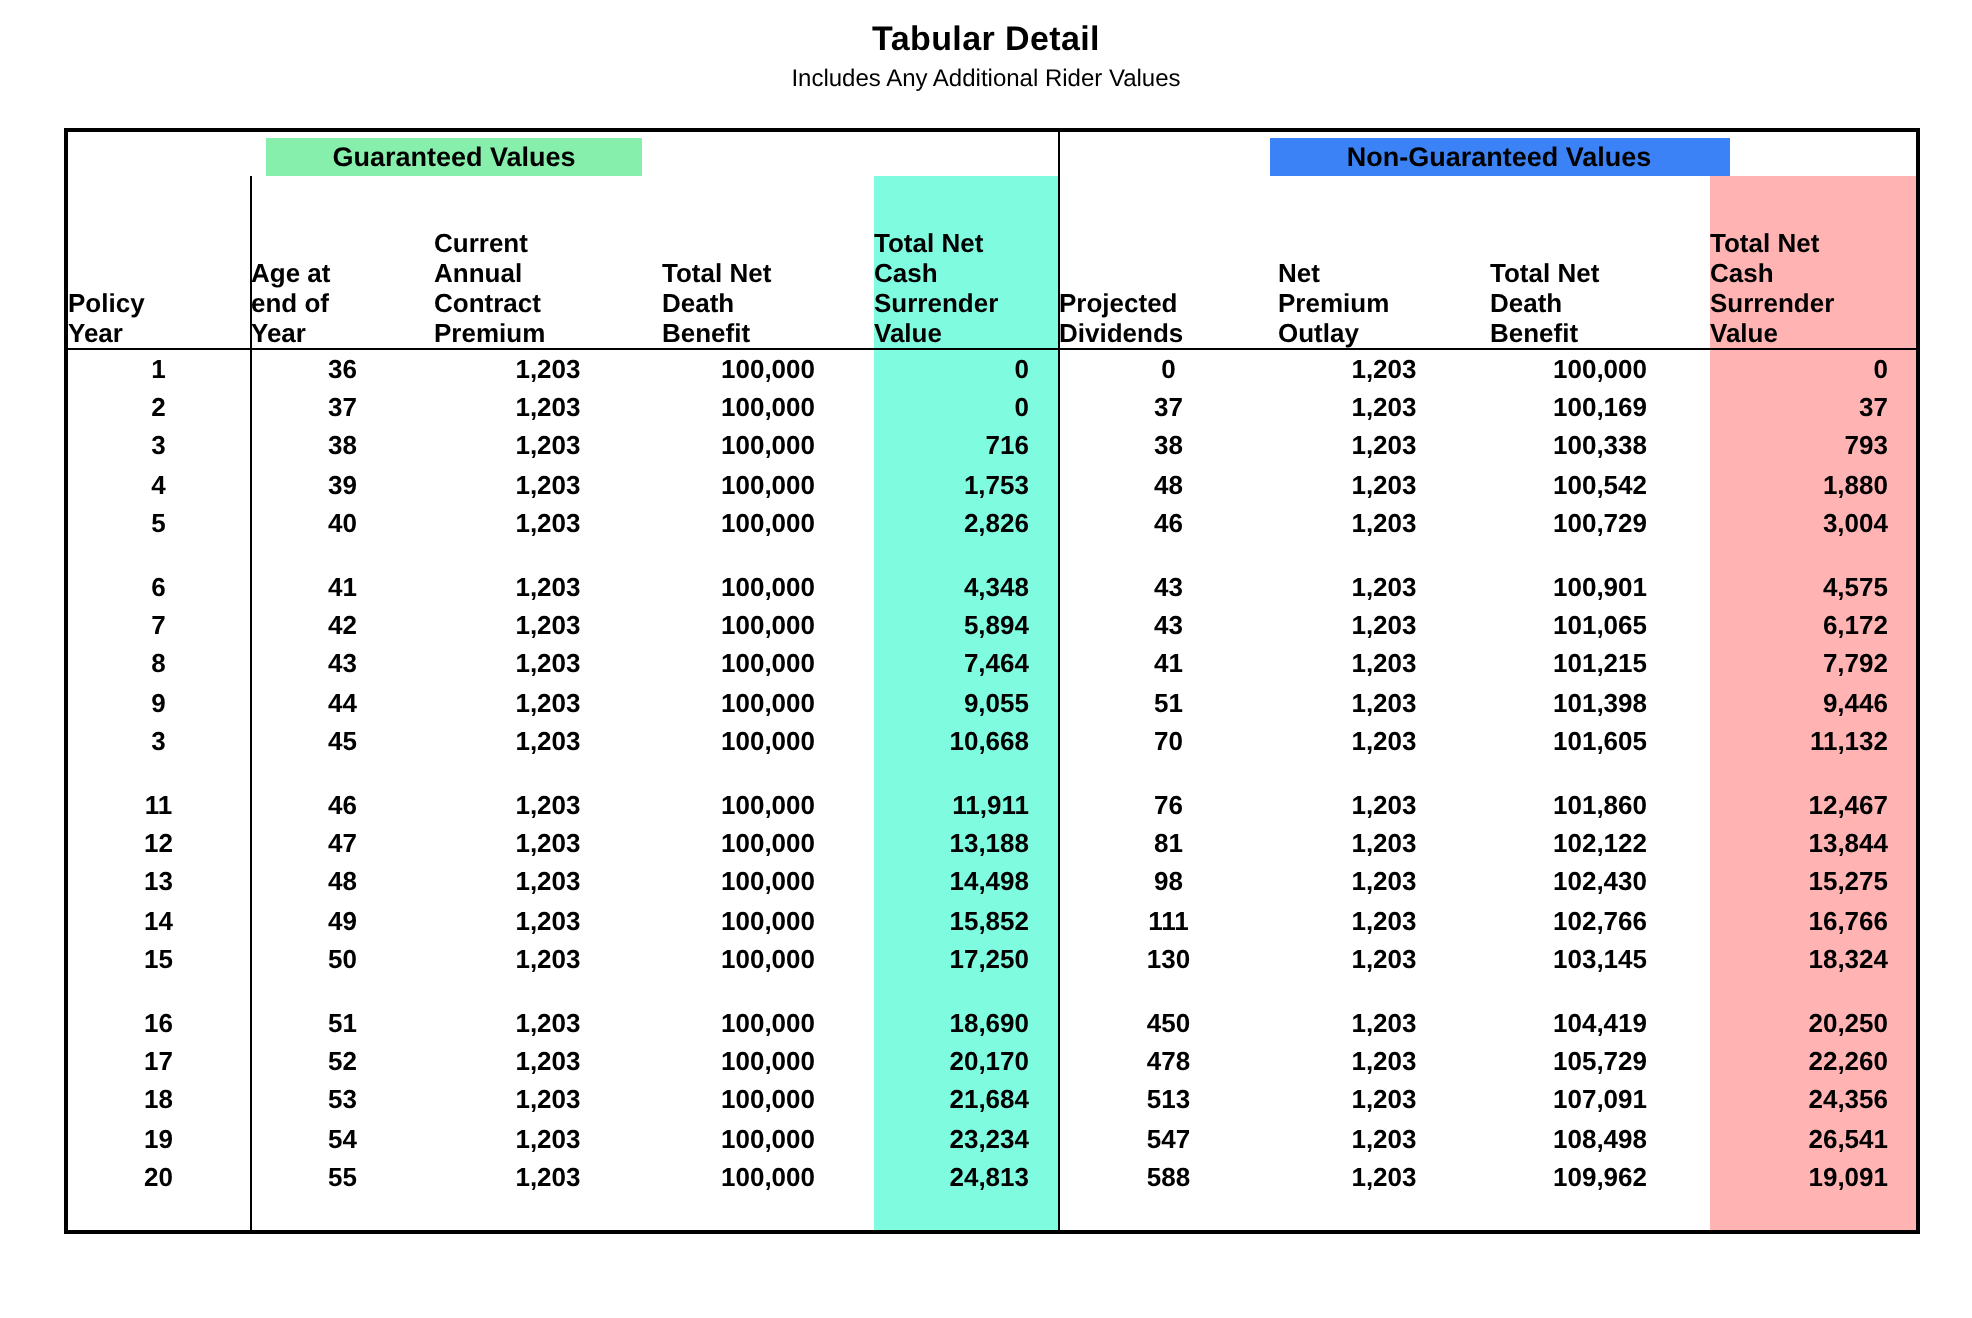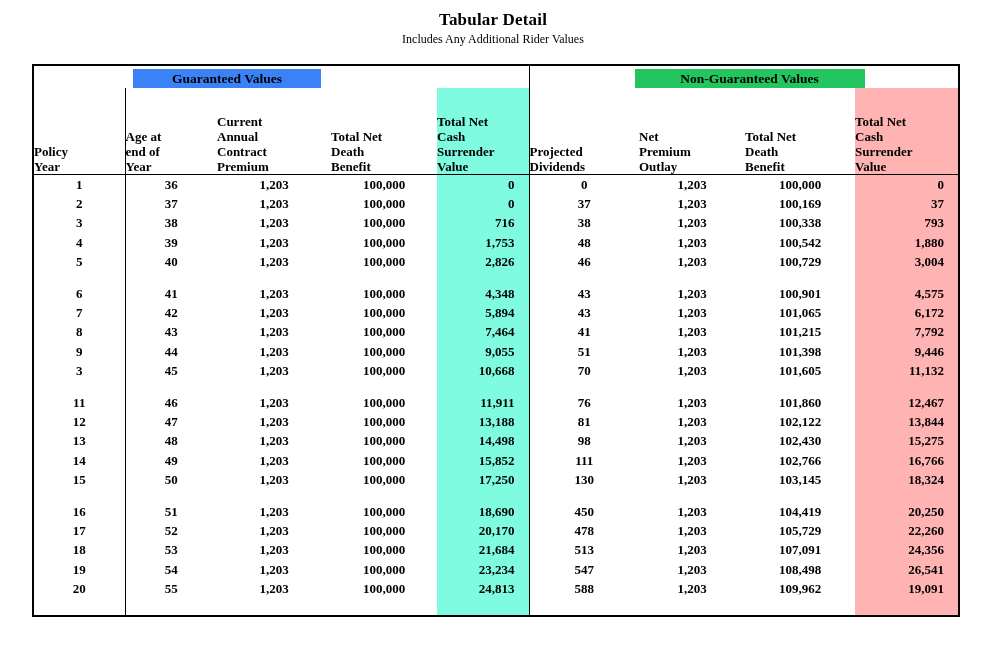--- a/index.html
+++ b/index.html
@@ -12,21 +12,20 @@
     height: 659px;
     font-family: "Liberation Sans", sans-serif;
     color: #000000;
     overflow: hidden;
   }
 
   .page {
     position: relative;
     width: 986px;
     height: 659px;
-    font-family: Liberation Serif, serif;
   }
 
   
   .title-block {
     text-align: center;
     padding-top: 10px;
   }
   .doc-title {
     font-size: 17px;
     font-weight: bold;
@@ -80,22 +79,22 @@
   .grp-band {
     display: block;
     width: 100%;
     height: 19px;
     line-height: 19px;
     text-align: center;
     font-weight: bold;
     font-size: 13.5px;
     white-space: nowrap;
   }
-  .band-cyan { background: #3b82f6; }
-  .band-pink { background: #22c55e; }
+  .band-cyan { background: #86efac; }
+  .band-pink { background: #3b82f6; }
 
   
   .hdr-row td {
     height: 86px;
     text-align: left;
     vertical-align: bottom;
     font-size: 13px;
     font-weight: bold;
     line-height: 15px;
     padding-bottom: 5px;

